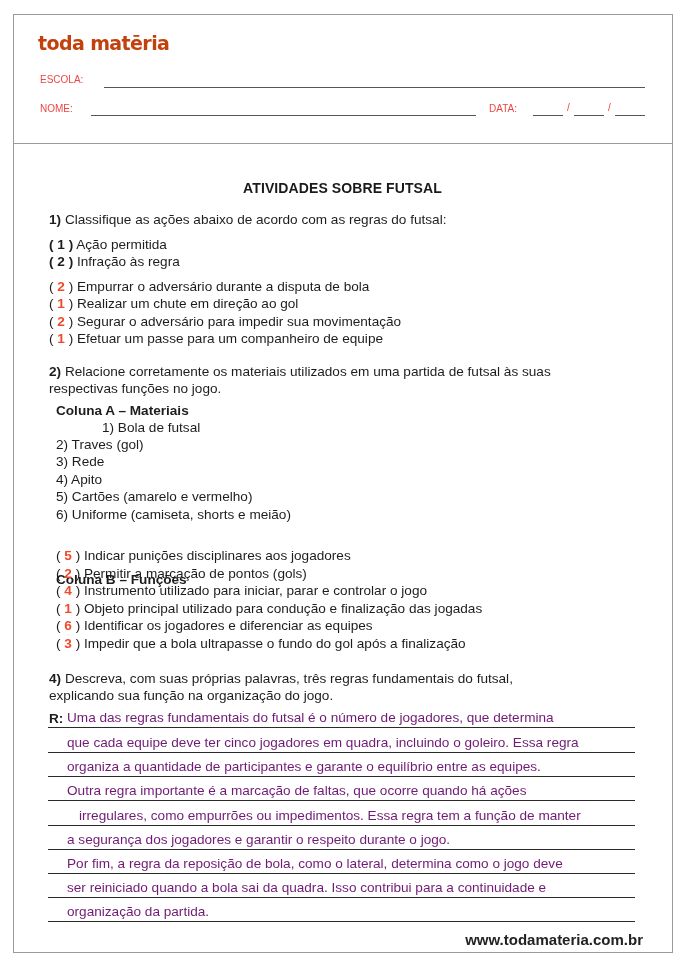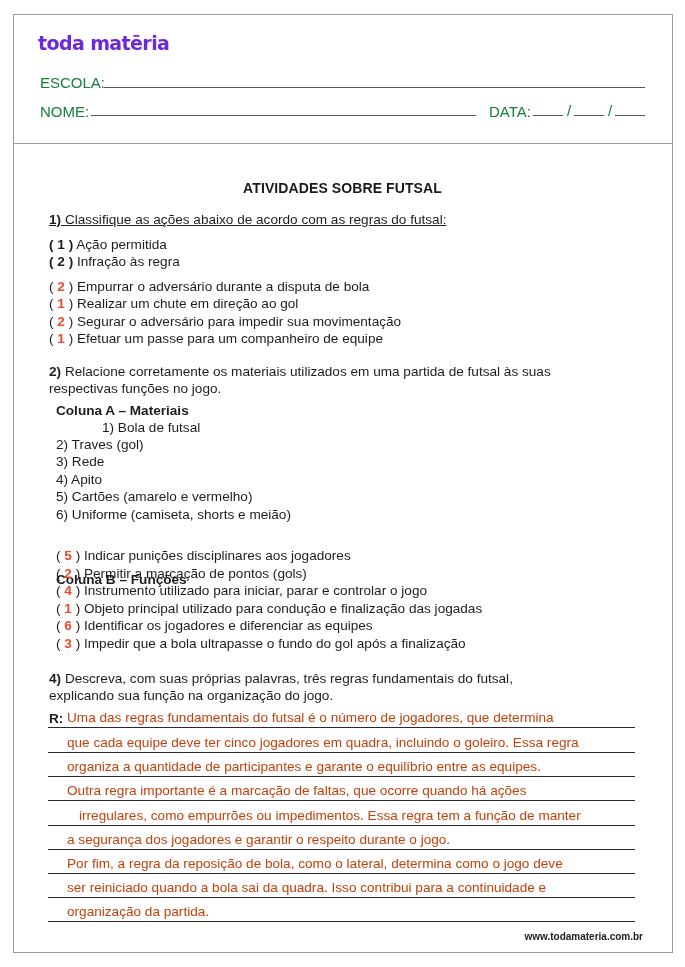--- a/index.html
+++ b/index.html
@@ -11,40 +11,40 @@
     border: 1.5px solid #9a9a9a;
   }
   .header-divider {
     position: absolute; left: 13px; top: 143px; width: 660px; height: 0;
     border-top: 1.5px solid #9a9a9a;
   }
 
   .logo {
     position: absolute; left: 38px; top: 32px;
     font-family: "DejaVu Sans", sans-serif; font-size: 19px; font-weight: bold;
-    letter-spacing: -0.6px; color: #6d28d9;
+    letter-spacing: -0.6px; color: #c2410c;
   }
 
-  .field-label { position: absolute; font-size: 15px; color: #15803d; }
+  .field-label { position: absolute; font-size: 10px; color: #ef4444; }
   .field-line { position: absolute; height: 0; border-top: 1px solid #555; }
 
   .title {
     position: absolute; left: 0; width: 685px; top: 180px; text-align: center;
     font-size: 14px; font-weight: bold; color: #1a1a1a; letter-spacing: 0.1px;
   }
 
   .text { position: absolute; font-size: 13.6px; line-height: 17.4px; color: #1d1d1d; white-space: nowrap; }
   .bold { font-weight: bold; }
   .red { color: #ef4a2b; font-weight: bold; }
 
   .answer-line { position: absolute; left: 48px; width: 587px; height: 0; border-top: 1.6px solid #2a2a2a; }
-  .answer-text { position: absolute; left: 67px; font-size: 13.6px; color: #c2410c; white-space: nowrap; }
+  .answer-text { position: absolute; left: 67px; font-size: 13.6px; color: #701a75; white-space: nowrap; }
 
   .footer-url {
-    position: absolute; right: 42px; top: 931px; font-size: 10px; font-weight: bold; color: #222;
+    position: absolute; right: 42px; top: 931px; font-size: 15px; font-weight: bold; color: #222;
   }
 </style>
 </head>
 <body>
 
 <div class="sheet"></div>
 <div class="header-divider"></div>
 
 <div class="logo">toda matēria</div>
 
@@ -56,21 +56,21 @@
 
 <div class="field-label" style="left:489px; top:103px;">DATA:</div>
 <div class="field-line" style="left:533px; top:115px; width:30px;"></div>
 <div class="field-label" style="left:567px; top:102px;">/</div>
 <div class="field-line" style="left:574px; top:115px; width:30px;"></div>
 <div class="field-label" style="left:608px; top:102px;">/</div>
 <div class="field-line" style="left:615px; top:115px; width:30px;"></div>
 
 <div class="title">ATIVIDADES SOBRE FUTSAL</div>
 
-<div class="text" style="left:49px; top:211px;text-decoration:underline;">
+<div class="text" style="left:49px; top:211px;">
   <span class="bold">1)</span>
   <span>Classifique as ações abaixo de acordo com as regras do futsal:</span>
 </div>
 
 <div class="text" style="left:49px; top:236px;">
   <span class="bold">( 1 )</span>
   <span>Ação permitida</span>
 </div>
 <div class="text" style="left:49px; top:253px;">
   <span class="bold">( 2 )</span>

